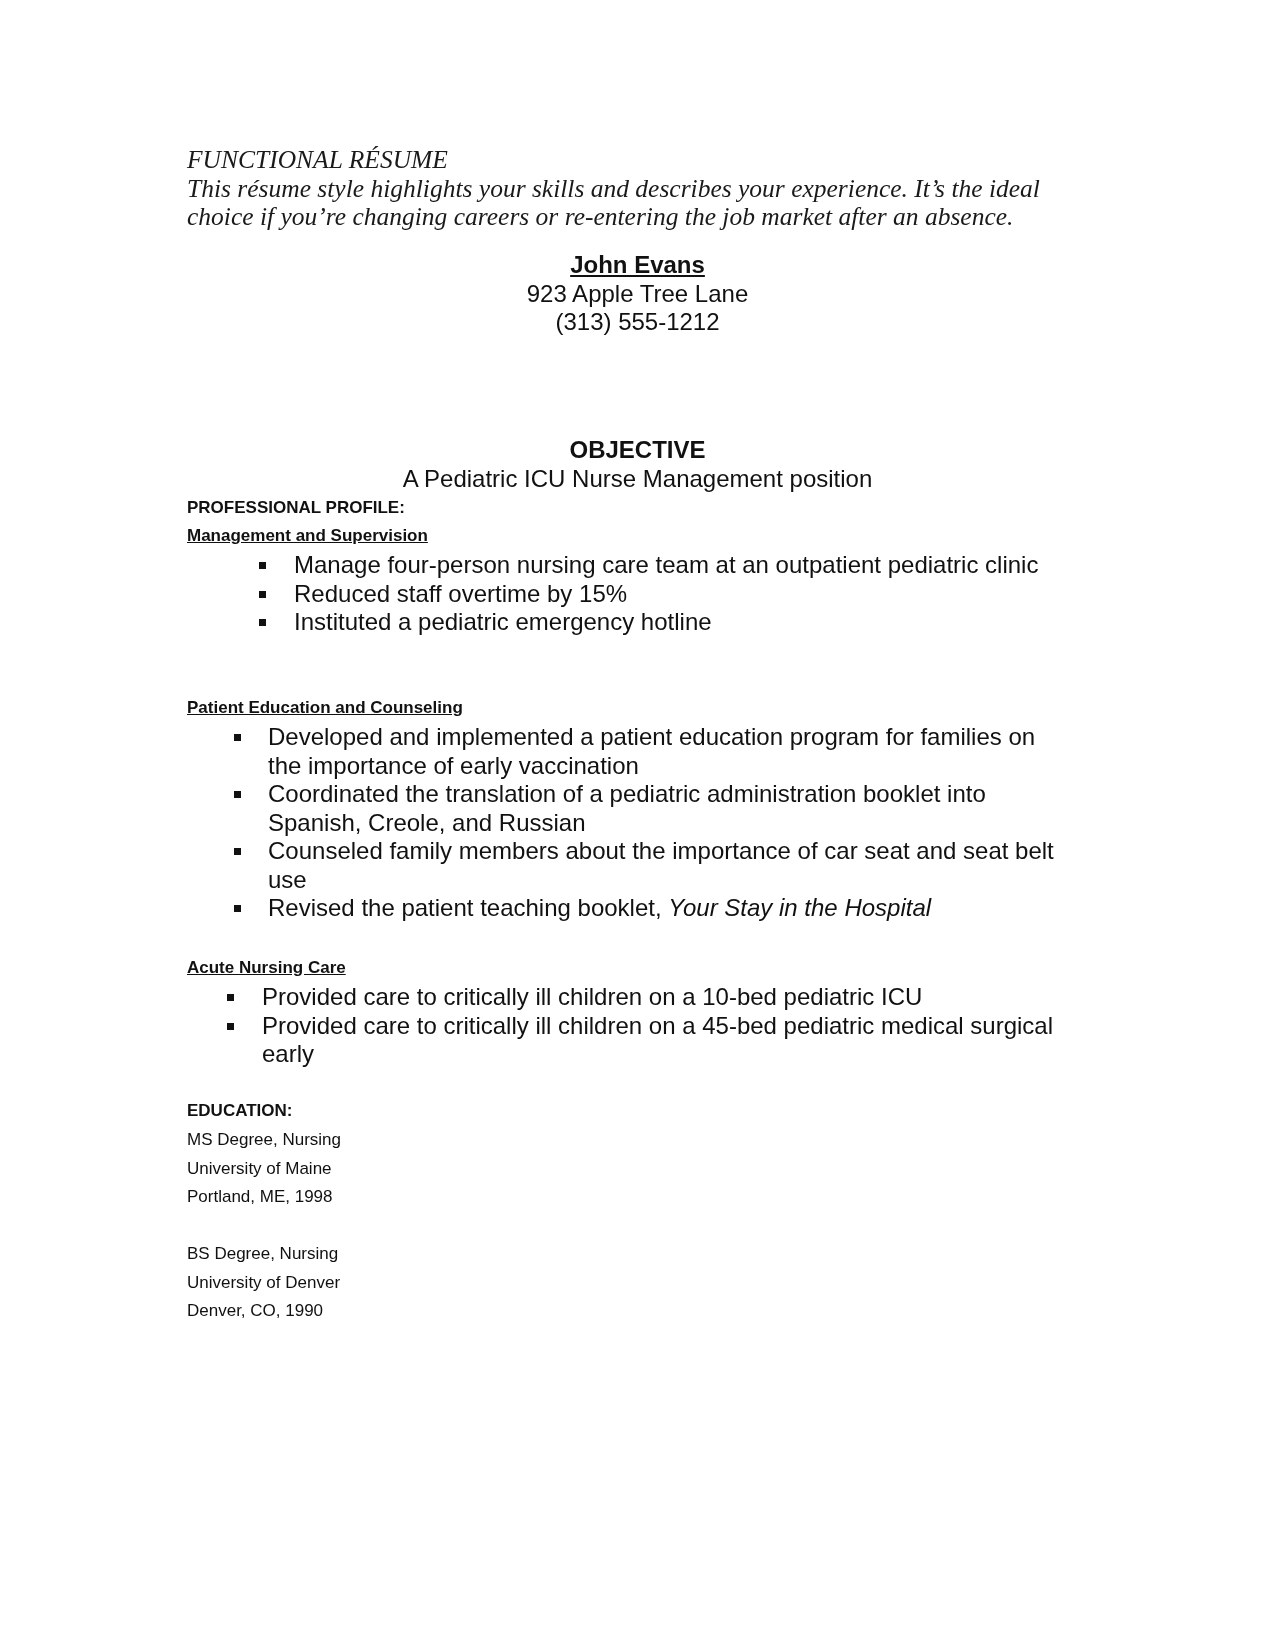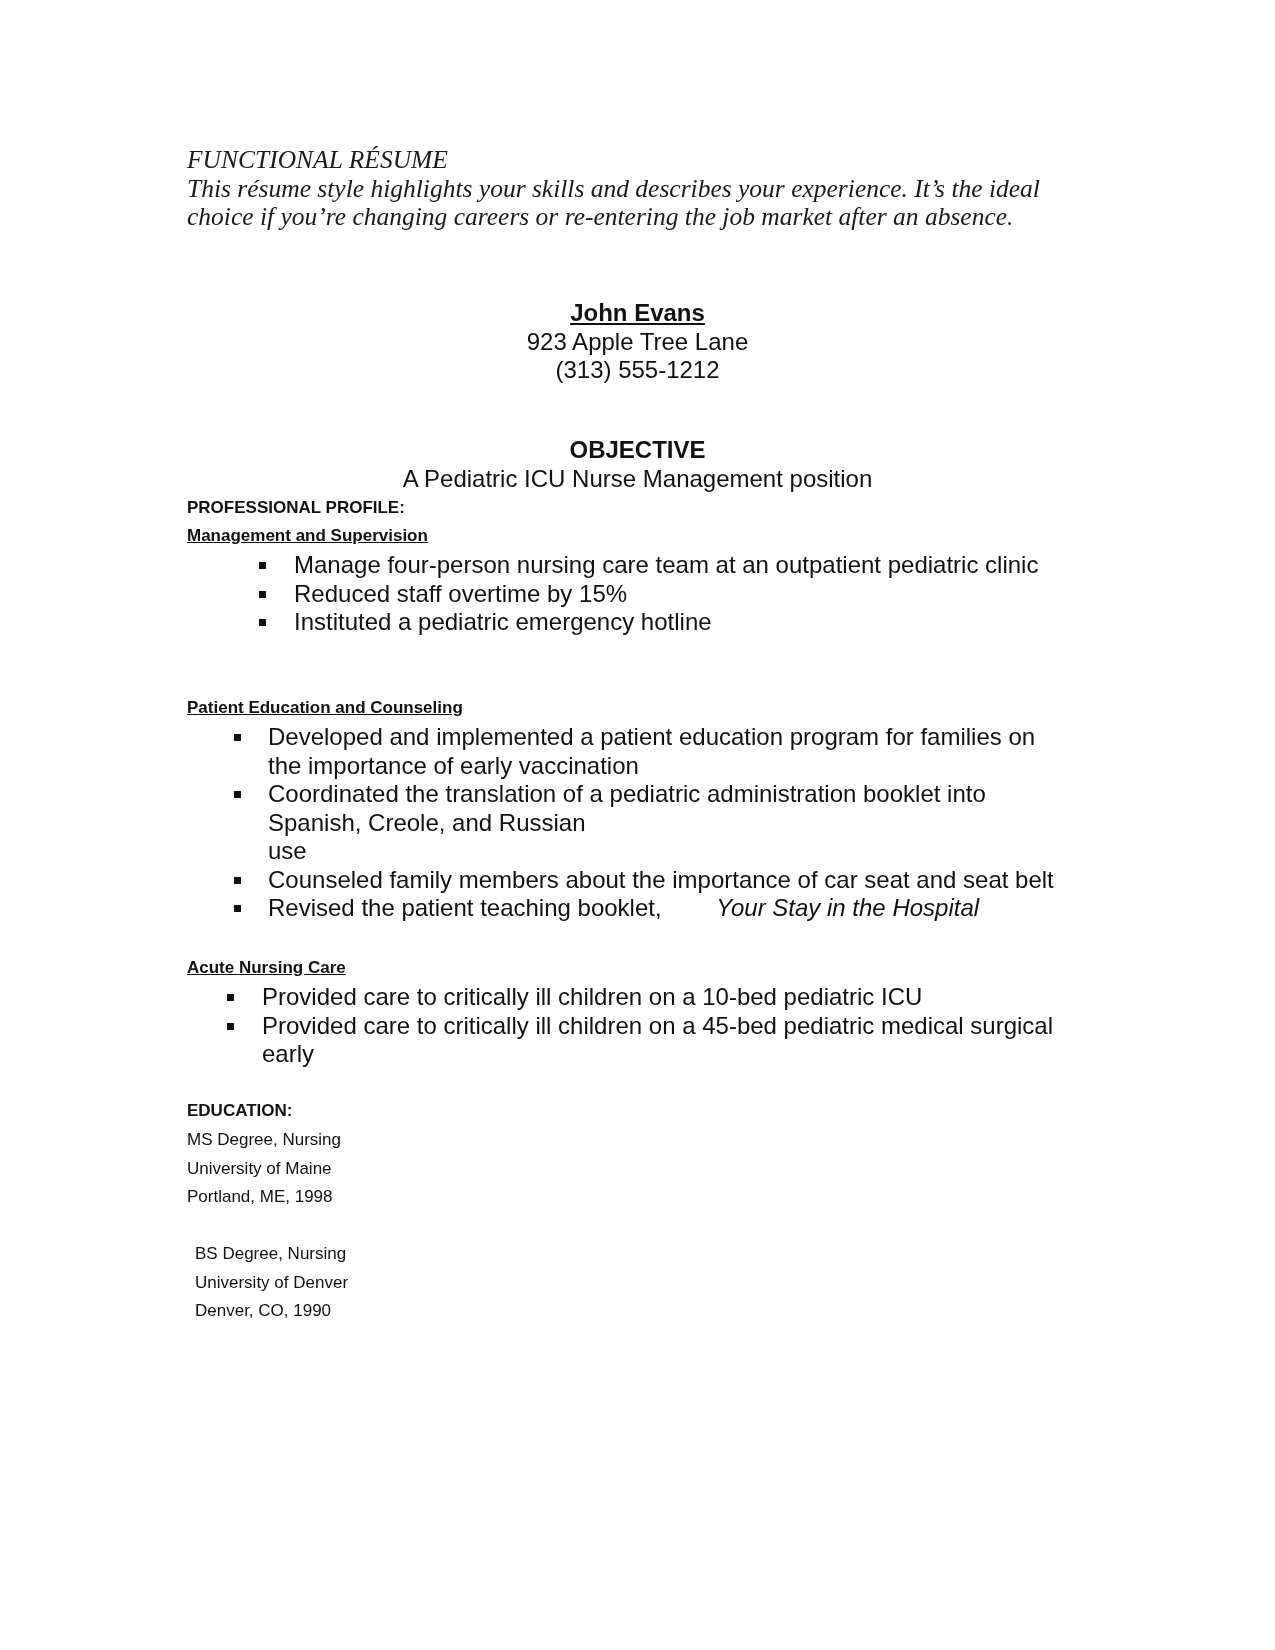--- a/index.html
+++ b/index.html
@@ -10,34 +10,34 @@
     .intro div { white-space: nowrap; }
     .sans { font-family: "Liberation Sans", "DejaVu Sans", sans-serif; }
     .center-block { position: absolute; left: 0; width: 1275px; text-align: center; font-size: 24px; line-height: 28.5px; }
     .name { font-weight: bold; text-decoration: underline; }
     .bold { font-weight: bold; }
     .ul { text-decoration: underline; font-weight: bold; }
     .abs { position: absolute; white-space: nowrap; font-size: 17px; line-height: 28.5px; }
     ul.bullets { list-style: none; margin: 0; padding: 0; position: absolute; font-size: 24px; line-height: 28.5px; }
     ul.bullets li { position: relative; }
     .bullet { position: absolute; width: 7px; height: 7px; background: #111; top: 11px; }
-    .it { font-style: italic; margin-left: 48px; }
+    .it { font-style: italic; }
   </style>
 </head>
 <body>
 
 <div class="page">
 
   <div class="intro">
     <div>FUNCTIONAL RÉSUME</div>
     <div>This résume style highlights your skills and describes your experience. It’s the ideal</div>
     <div>choice if you’re changing careers or re-entering the job market after an absence.</div>
   </div>
 
-  <div class="center-block sans" style="top:251px;margin-top:48px;">
+  <div class="center-block sans" style="top:251px;">
     <div class="name">John Evans</div>
     <div>923 Apple Tree Lane</div>
     <div>(313) 555-1212</div>
   </div>
 
   <div class="center-block sans" style="top:408px;margin-top:28px;">
     <div class="bold">OBJECTIVE</div>
     <div>A Pediatric ICU Nurse Management position</div>
   </div>
 
@@ -50,38 +50,38 @@
     <li><span class="bullet" style="left:-35px;"></span><span>Instituted a pediatric emergency hotline</span></li>
   </ul>
 
   <div class="abs sans ul" style="left:187px; top:694px;">Patient Education and Counseling</div>
 
   <ul class="bullets sans" style="left:268px; top:723px;">
     <li><span class="bullet" style="left:-34px;"></span><span>Developed and implemented a patient education program for families on</span></li>
     <li><span>the importance of early vaccination</span></li>
     <li><span class="bullet" style="left:-34px;"></span><span>Coordinated the translation of a pediatric administration booklet into</span></li>
     <li><span>Spanish, Creole, and Russian</span></li>
+    <li><span class="bullet" style="left:-34px;"></span><span>Counseled family members about the importance of car seat and seat belt</span></li>
     <li><span>use</span></li>
-    <li><span class="bullet" style="left:-34px;"></span><span>Counseled family members about the importance of car seat and seat belt</span></li>
     <li><span class="bullet" style="left:-34px;"></span><span>Revised the patient teaching booklet, </span><span class="it">Your Stay in the Hospital</span></li>
   </ul>
 
   <div class="abs sans ul" style="left:187px; top:954px;">Acute Nursing Care</div>
 
   <ul class="bullets sans" style="left:262px; top:983px;">
     <li><span class="bullet" style="left:-35px;"></span><span>Provided care to critically ill children on a 10-bed pediatric ICU</span></li>
     <li><span class="bullet" style="left:-35px;"></span><span>Provided care to critically ill children on a 45-bed pediatric medical surgical</span></li>
     <li><span>early</span></li>
   </ul>
 
   <div class="abs sans bold" style="left:187px; top:1097px;">EDUCATION:</div>
   <div class="abs sans" style="left:187px; top:1126px;">
     <div>MS Degree, Nursing</div>
     <div>University of Maine</div>
     <div>Portland, ME, 1998</div>
   </div>
-  <div class="abs sans" style="left:187px; top:1240px;margin-left:8px;">
+  <div class="abs sans" style="left:187px; top:1240px;">
     <div>BS Degree, Nursing</div>
     <div>University of Denver</div>
     <div>Denver, CO, 1990</div>
   </div>
 
 </div>
 
 </body></html>

